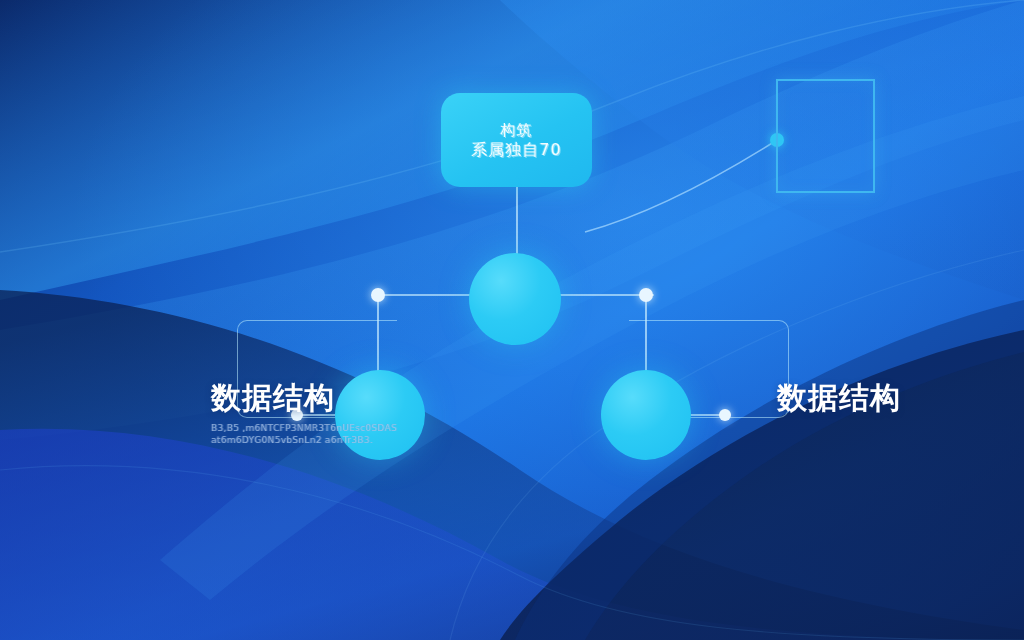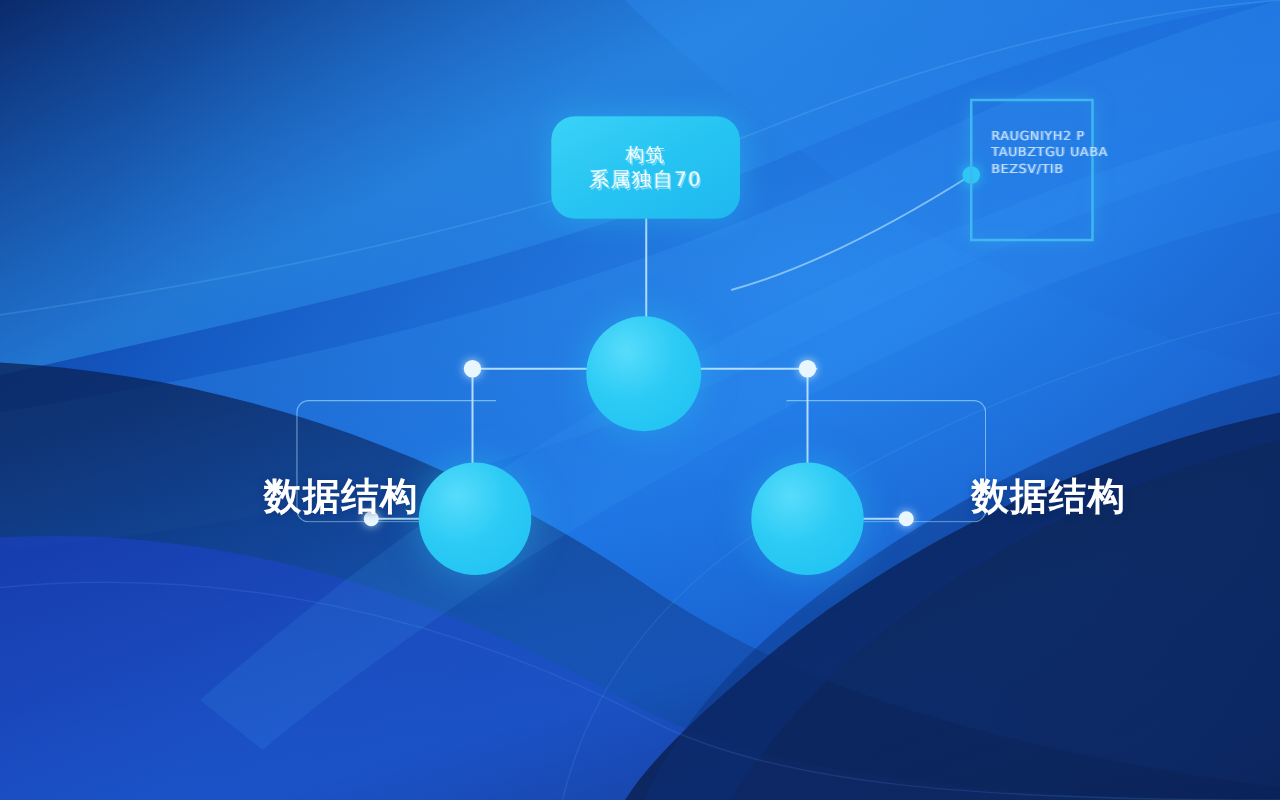--- a/index.html
+++ b/index.html
@@ -12,21 +12,21 @@
 
   
   .bg{position:absolute;inset:0;}
   .bg svg{position:absolute;inset:0;width:1024px;height:640px;display:block;}
 
   
   #wires{position:absolute;inset:0;width:1024px;height:640px;pointer-events:none;}
 
   
   .hub-box{
-    position:absolute;left:441px;top:93px;width:151px;height:82px;
+    position:absolute;left:441px;top:93px;width:151px;height:94px;
     border-radius:19px;
     background:linear-gradient(150deg,#3ad2f7 0%,#25c3f2 55%,#1fb8ef 100%);
     box-shadow:0 0 26px rgba(45,200,245,.45);
     display:flex;flex-direction:column;align-items:center;justify-content:center;
   }
   .hub-line{
     color:#ffffff;font-size:15px;line-height:20px;letter-spacing:1px;
     text-shadow:1px 1px 0 rgba(255,255,255,.45), -1px 0 0 rgba(120,230,255,.6);
     filter:blur(.35px);opacity:.95;white-space:nowrap;
   }
@@ -199,27 +199,26 @@
   <div class="circle" id="circle-left"></div>
   <div class="circle" id="circle-right"></div>
 
   <div class="dot dot-white" id="dot-branch-left"></div>
   <div class="dot dot-white" id="dot-branch-right"></div>
   <div class="dot dot-white" id="dot-label-left"></div>
   <div class="dot dot-white" id="dot-label-right"></div>
   <div class="dot dot-cyan" id="dot-callout"></div>
 
   <div id="callout"></div>
-  <div id="callout-text">
-    <div class="callout-line">RAUGNIYH2 P</div>
-    <div class="callout-line">TAUBZTGU UABA</div>
-    <div class="callout-line">BEZSV/TIB</div>
-  </div>
 
   <div class="label-block" id="label-left">
     <div class="label-title">数据结构</div>
+    <div class="label-sub">
+      <div class="sub-line">B3,B5 ,m6NTCFP3NMR3T6nUEsc0SDAS</div>
+      <div class="sub-line">at6m6DYG0N5vbSnLn2 a6nTr3B3.</div>
+    </div>
   </div>
 
   <div class="label-block" id="label-right">
     <div class="label-title">数据结构</div>
   </div>
 
 </div>
 
 </body></html>

